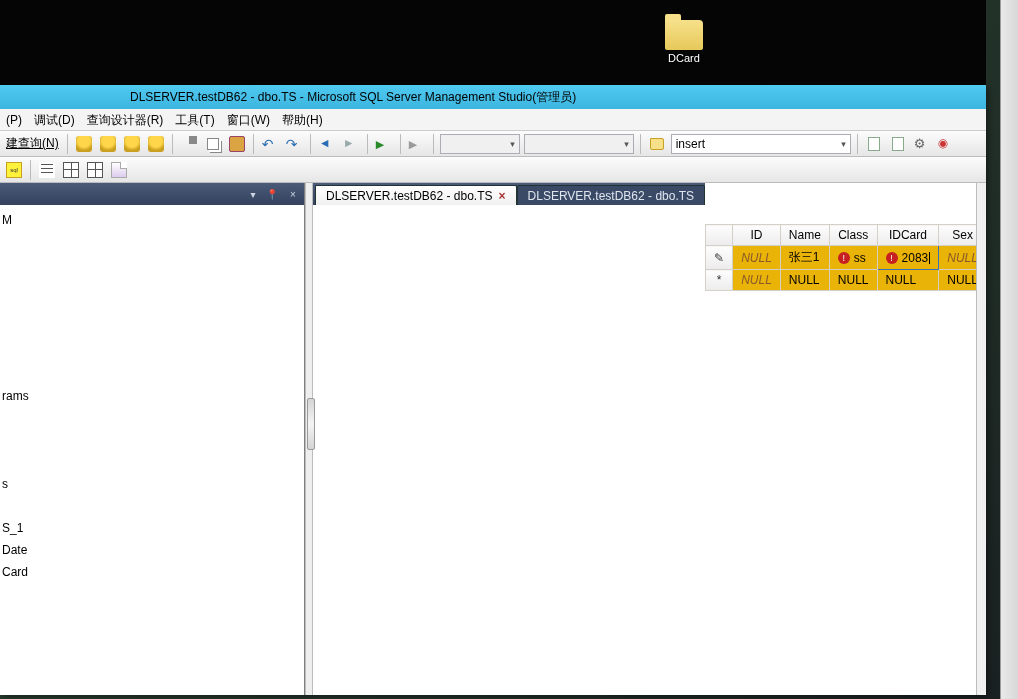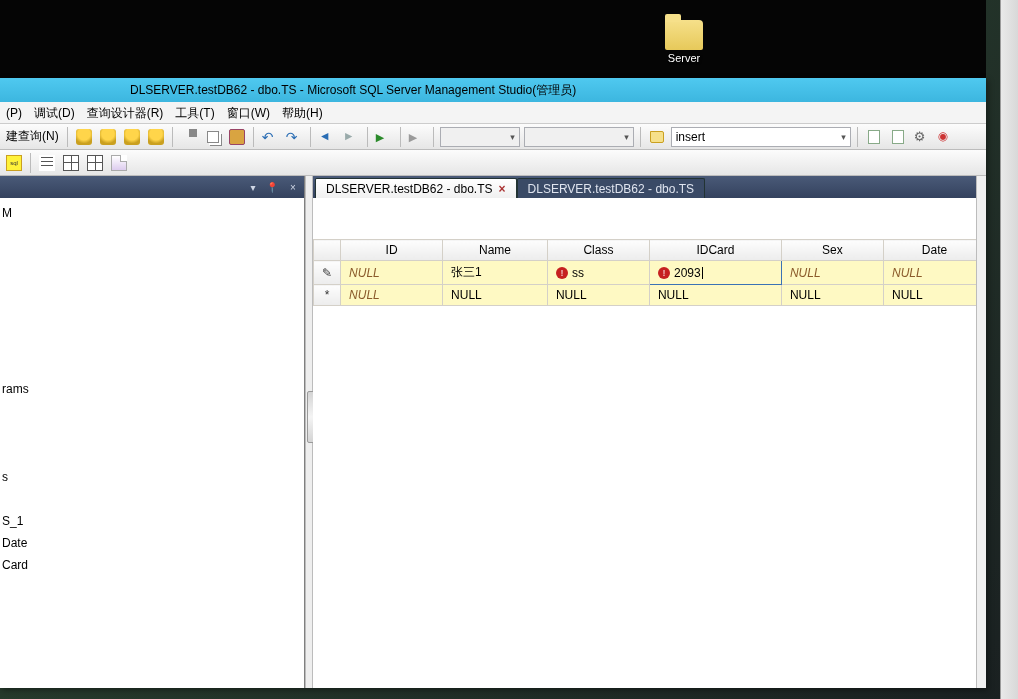--- a/index.html
+++ b/index.html
@@ -4,28 +4,28 @@
 <style>
   * { box-sizing: border-box; margin: 0; padding: 0; font-family: "Microsoft YaHei", Tahoma, sans-serif; font-size: 12px; }
   html, body { width: 1018px; height: 699px; overflow: hidden; background: #243428; }
   .desktop-bg { position: absolute; inset: 0; background: linear-gradient(135deg, #1a2a1f 0%, #263a2c 40%, #1a2021 100%); }
   .black-bar { position: absolute; left: 0; top: 0; width: 986px; height: 85px; background: #050505; }
   .desk-icon { position: absolute; left: 660px; top: 20px; width: 48px; text-align: center; color: #fff; }
   .desk-icon .folder { width: 38px; height: 30px; margin: 0 auto 2px; background: linear-gradient(#f6e08a,#e7c95a); border-radius: 2px 4px 2px 2px; position: relative; }
   .desk-icon .folder::before { content:""; position:absolute; left:0; top:-6px; width:16px; height:8px; background:#f6e08a; border-radius:2px 2px 0 0; }
   .desk-icon .lbl { font-size: 11px; color: #fff; text-shadow: 1px 1px 2px #000; }
 
-  .ssms { position: absolute; left: 0; top: 78px; width: 986px; height: 610px; background: #fff; box-shadow: 2px 2px 6px rgba(0,0,0,.4); }
+  .ssms { position: absolute; left: 0; top: 85px; width: 986px; height: 610px; background: #fff; box-shadow: 2px 2px 6px rgba(0,0,0,.4); }
   .titlebar { height: 24px; background: linear-gradient(#4fc9f0,#3cb6df); color: #000; display: flex; align-items: center; padding: 0 8px 0 130px; font-size: 12px; }
   .menubar { height: 22px; background: #f4f4f4; border-bottom: 1px solid #ccc; display: flex; align-items: center; padding-left: 0; }
   .menubar .mitem { padding: 0 6px; line-height: 22px; color: #000; cursor: default; }
 
   .toolbar { height: 26px; background: linear-gradient(#fcfcfc,#e6e6e6); border-bottom: 1px solid #bcbcbc; display: flex; align-items: center; gap: 4px; padding: 0 4px; }
   .toolbar2 { height: 26px; background: linear-gradient(#fcfcfc,#e6e6e6); border-bottom: 1px solid #bcbcbc; display: flex; align-items: center; gap: 4px; padding: 0 4px; }
-  .tbtxt { color:#000; padding:0 2px; }
+  .tbtxt { color:#000; padding:0 2px;text-decoration:underline; }
   .tbtn { width:20px; height:20px; border:1px solid transparent; border-radius:2px; display:flex; align-items:center; justify-content:center; cursor:default; }
   .sep { width:1px; height:20px; background:#bbb; margin:0 2px; }
   .combo { height:20px; border:1px solid #abadb3; background:#fff; color:#000; padding:0 4px; font-size:11px; min-width: 80px; display:flex; align-items:center; justify-content:space-between; }
   .combo.disabled { background:#f0f0f0; color:#888; }
   .combo .dd { color:#555; font-size:9px; margin-left:4px; }
 
   .ico { width:16px; height:16px; display:inline-block; }
   .i-new { background: linear-gradient(#fff,#dce); border:1px solid #aaa; position:relative; }
   .i-new::after{content:"";position:absolute;right:-1px;top:-1px;width:6px;height:6px;background:#fff;border-left:1px solid #aaa;border-bottom:1px solid #aaa;}
   .i-db { background: radial-gradient(circle at 50% 30%, #ffd54a 45%, #caa020 70%); border-radius:3px; }
@@ -49,49 +49,49 @@
 
   .panel-header { height: 22px; background: linear-gradient(#4a5a78,#34425e); color:#fff; display:flex; align-items:center; justify-content:flex-end; padding:0 4px; gap:6px; }
   .ph-btn { width:14px; height:14px; color:#cfd6e4; cursor:default; display:flex; align-items:center; justify-content:center; font-size:10px; }
 
   .left-pane { width: 305px; background:#fff; display:flex; flex-direction:column; border-right:1px solid #808080; }
   .left-list { flex:1; overflow:auto; padding:4px 2px 4px 0; color:#000; }
   .left-list .li { height:22px; line-height:22px; padding-left:2px; white-space:nowrap; overflow:hidden; }
   .splitter-v { width: 8px; background:#eee; border-left:1px solid #bcbcbc; border-right:1px solid #bcbcbc; position:relative; cursor:col-resize; }
   .splitter-v::after{content:"";position:absolute;left:1px;top:42%;width:6px;height:50px;background:linear-gradient(#d4d4d4,#f4f4f4,#d4d4d4);border:1px solid #9a9a9a;border-radius:2px;}
 
-  .main-pane { flex:1; display:flex; flex-direction:column; background:#fff; }
+  .main-pane { flex:1; display:flex; background:#fff; }
   .doc-tabs { height:22px; background:linear-gradient(#4a5a78,#34425e); display:flex; align-items:flex-end; padding-left:2px; gap:0; }
   .dtab { height:20px; padding:0 10px; border:1px solid #233; border-bottom:none; background:#3a4a66; color:#dfe4ef; font-size:11px; display:flex; align-items:center; gap:6px; border-radius:2px 2px 0 0; margin-top:2px; }
   .dtab.active { background:linear-gradient(#fff,#f0f0f0); color:#000; }
   .dtab .x { color:#a33; font-weight:bold; cursor:pointer; }
 
   .grid { flex:1; overflow:auto; position:relative; background:#fff; }
   table.data { border-collapse:collapse; width:100%;margin-top:41px; }
-  table.data th, table.data td { border:1px solid #d4d0c8; padding:3px 8px; height:20px; font-size:12px; text-align:left; background:#fef9c3; white-space:nowrap; }
+  table.data th, table.data td { border:1px solid #d4d0c8; padding:3px 8px; height:20px; font-size:12px; text-align:left; background:#eab308; white-space:nowrap; }
   table.data th { background:linear-gradient(#fdfdfd,#ececec); color:#000; font-weight:normal; text-align:center; }
   table.data td.rowhead { background:linear-gradient(#fdfdfd,#ececec); width:24px; text-align:center; color:#333; }
   .null { color:#8a5a2a; font-style:italic; }
   .err { display:inline-block; width:12px; height:12px; border-radius:50%; background:#c62020; color:#fff; font-size:9px; line-height:12px; text-align:center; margin-right:4px; vertical-align:middle; }
   table.data td.editing { border:1px solid #3a72b5; }
   .cursor { display:inline-block; width:1px; height:12px; background:#000; vertical-align:middle; margin-left:1px; }
 
   .right-strip { position:absolute; right:0; top:0; width:10px; height:100%; background:#f0f0f0; border-left:1px solid #bcbcbc; }
 
   .outer-sb { position:absolute; right:0; top:0; width:18px; height:699px; background:linear-gradient(90deg,#e9e9e9,#d8d8d8); border-left:1px solid #9a9a9a; }
 </style>
 </head>
 <body>
 
 <div class="desktop-bg"></div>
 <div class="black-bar"></div>
 
 <div class="desk-icon">
   <div class="folder"></div>
-  <div class="lbl">Server</div>
+  <div class="lbl">DCard</div>
 </div>
 
 <div class="ssms">
 
   <div class="titlebar">
     <span>DLSERVER.testDB62 - dbo.TS - Microsoft SQL Server Management Studio(管理员)</span>
   </div>
 
   <div class="menubar">
     <span class="mitem">(P)</span>
@@ -255,21 +255,21 @@
                 <th>Sex</th>
                 <th>Date</th>
               </tr>
             </thead>
           <tbody id="grid-body">
               <tr>
                 <td class="rowhead">✎</td>
                 <td><span class="null">NULL</span></td>
                 <td><span>张三1</span></td>
                 <td><span class="err">!</span><span>ss</span></td>
-                <td class="editing"><span class="err">!</span><span>2093</span><span class="cursor"></span></td>
+                <td class="editing"><span class="err">!</span><span>2083</span><span class="cursor"></span></td>
                 <td><span class="null">NULL</span></td>
                 <td><span class="null">NULL</span></td>
               </tr>
               <tr>
                 <td class="rowhead">*</td>
                 <td><span class="null">NULL</span></td>
                 <td><span>NULL</span></td>
                 <td><span>NULL</span></td>
                 <td><span>NULL</span></td>
                 <td><span>NULL</span></td>

